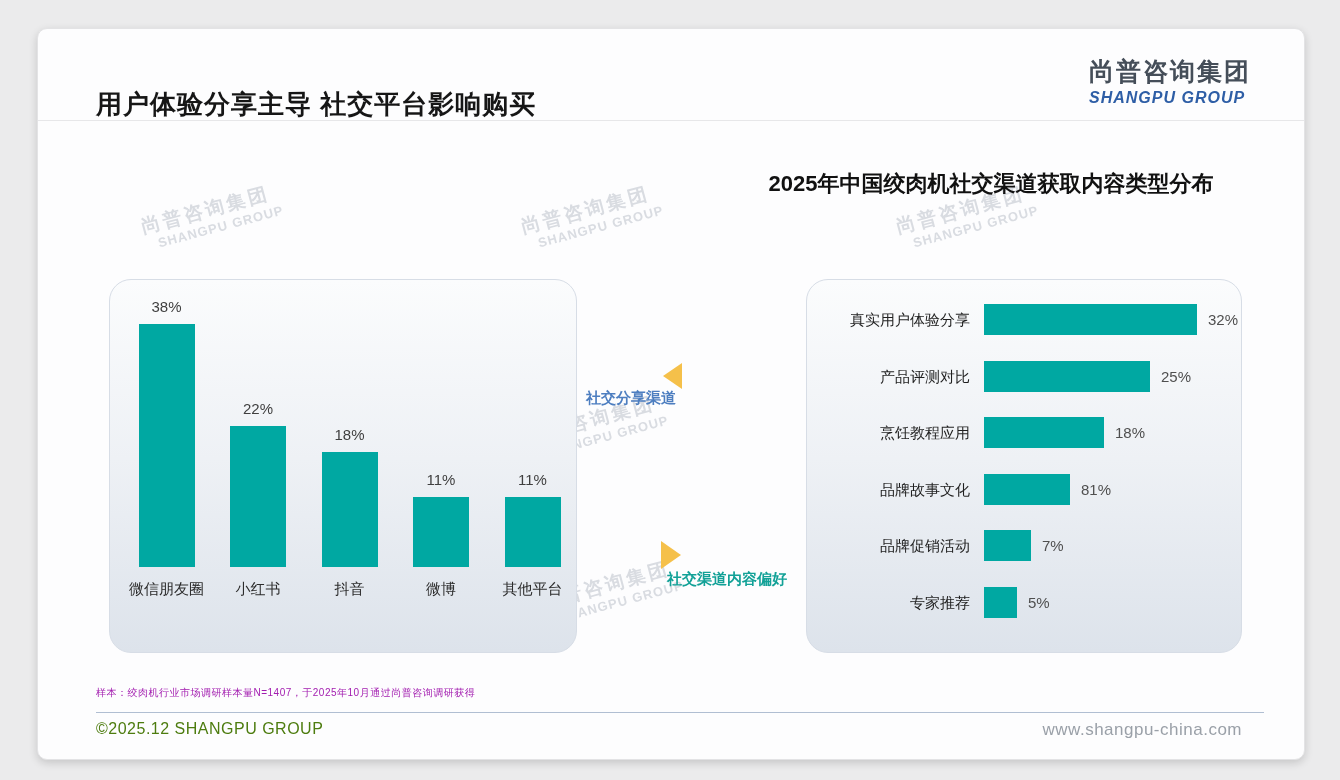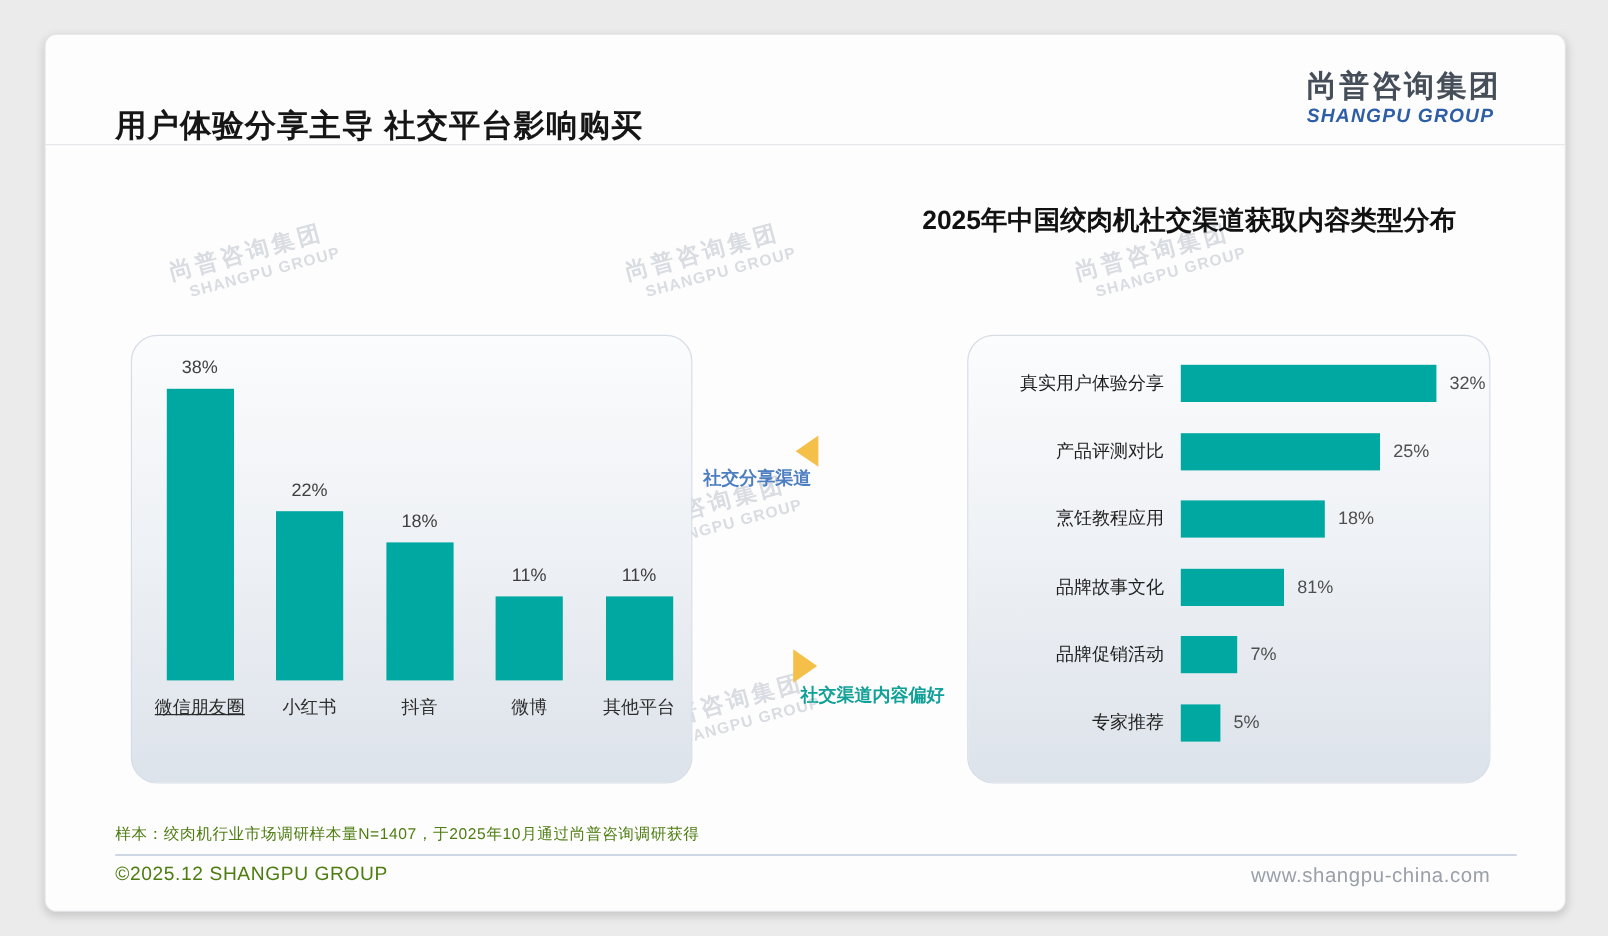--- a/index.html
+++ b/index.html
@@ -31,21 +31,21 @@
   .hlabel { position:absolute; font-size:15px; color:#1f1f1f; text-align:right; }
   .hpct { position:absolute; font-size:15px; color:#4f4f4f; }
   .anno-text { position:absolute; font-size:15px; font-weight:700; }
   #anno1-text { left:548px; top:360px; color:#4d7ec0; }
   #anno2-text { left:629px; top:541px; color:#12a197; }
   .tri { position:absolute; width:0; height:0; }
   #anno1-tri { left:625px; top:334px; border-top:13px solid transparent;
                border-bottom:13px solid transparent; border-right:19px solid #f5c04a; }
   #anno2-tri { left:623px; top:512px; border-top:14px solid transparent;
                border-bottom:14px solid transparent; border-left:20px solid #f5c04a; }
-  .foot-note { position:absolute; left:58px; top:657px; font-size:13px; color:#4d7c0f; letter-spacing:0.5px; }
+  .foot-note { position:absolute; left:58px; top:657px; font-size:10px; color:#a21caf; letter-spacing:0.5px; }
   .foot-divider { position:absolute; left:58px; top:683px; width:1168px; height:1px; background:#b0bed2; }
   .foot-copy { position:absolute; left:58px; top:691px; font-size:16px; color:#4d7c0f; letter-spacing:0.5px; }
   .foot-url { position:absolute; right:62px; top:691px; font-size:17px; color:#9aa0a8; letter-spacing:0.5px; }
 </style>
 </head>
 <body>
 
 <div class="slide">
 
   <div class="wm" style="left:103px; top:167px;">
@@ -90,21 +90,21 @@
   <div class="logo">
     <span class="logo-cn">尚普咨询集团</span>
     <span class="logo-en">SHANGPU GROUP</span>
   </div>
 
   <div class="chart-title" id="right-title">2025年中国绞肉机社交渠道获取内容类型分布</div>
 
   <div class="panel" id="left-panel">
       <div class="vbar" style="left: 28.5px; top: 44px; width: 56px; height: 243px; background: rgb(0, 168, 162);"></div>
       <div class="vval" style="left: 26.5px; top: 18px; width: 60px;">38%</div>
-      <div class="vcat" style="left: 1.5px; top: 300px; width: 110px; text-decoration: underline;">微信朋友圈</div>
+      <div class="vcat" style="left: 1.5px; top: 300px; width: 110px;">微信朋友圈</div>
       <div class="vbar" style="left: 120px; top: 146px; width: 56px; height: 141px; background: rgb(0, 168, 162);"></div>
       <div class="vval" style="left: 118px; top: 120px; width: 60px;">22%</div>
       <div class="vcat" style="left: 93px; top: 300px; width: 110px;">小红书</div>
       <div class="vbar" style="left: 211.5px; top: 172px; width: 56px; height: 115px; background: rgb(0, 168, 162);"></div>
       <div class="vval" style="left: 209.5px; top: 146px; width: 60px;">18%</div>
       <div class="vcat" style="left: 184.5px; top: 300px; width: 110px;">抖音</div>
       <div class="vbar" style="left: 303px; top: 217px; width: 56px; height: 70px; background: rgb(0, 168, 162);"></div>
       <div class="vval" style="left: 301px; top: 191px; width: 60px;">11%</div>
       <div class="vcat" style="left: 276px; top: 300px; width: 110px;">微博</div>
       <div class="vbar" style="left: 394.5px; top: 217px; width: 56px; height: 70px; background: rgb(0, 168, 162);"></div>

